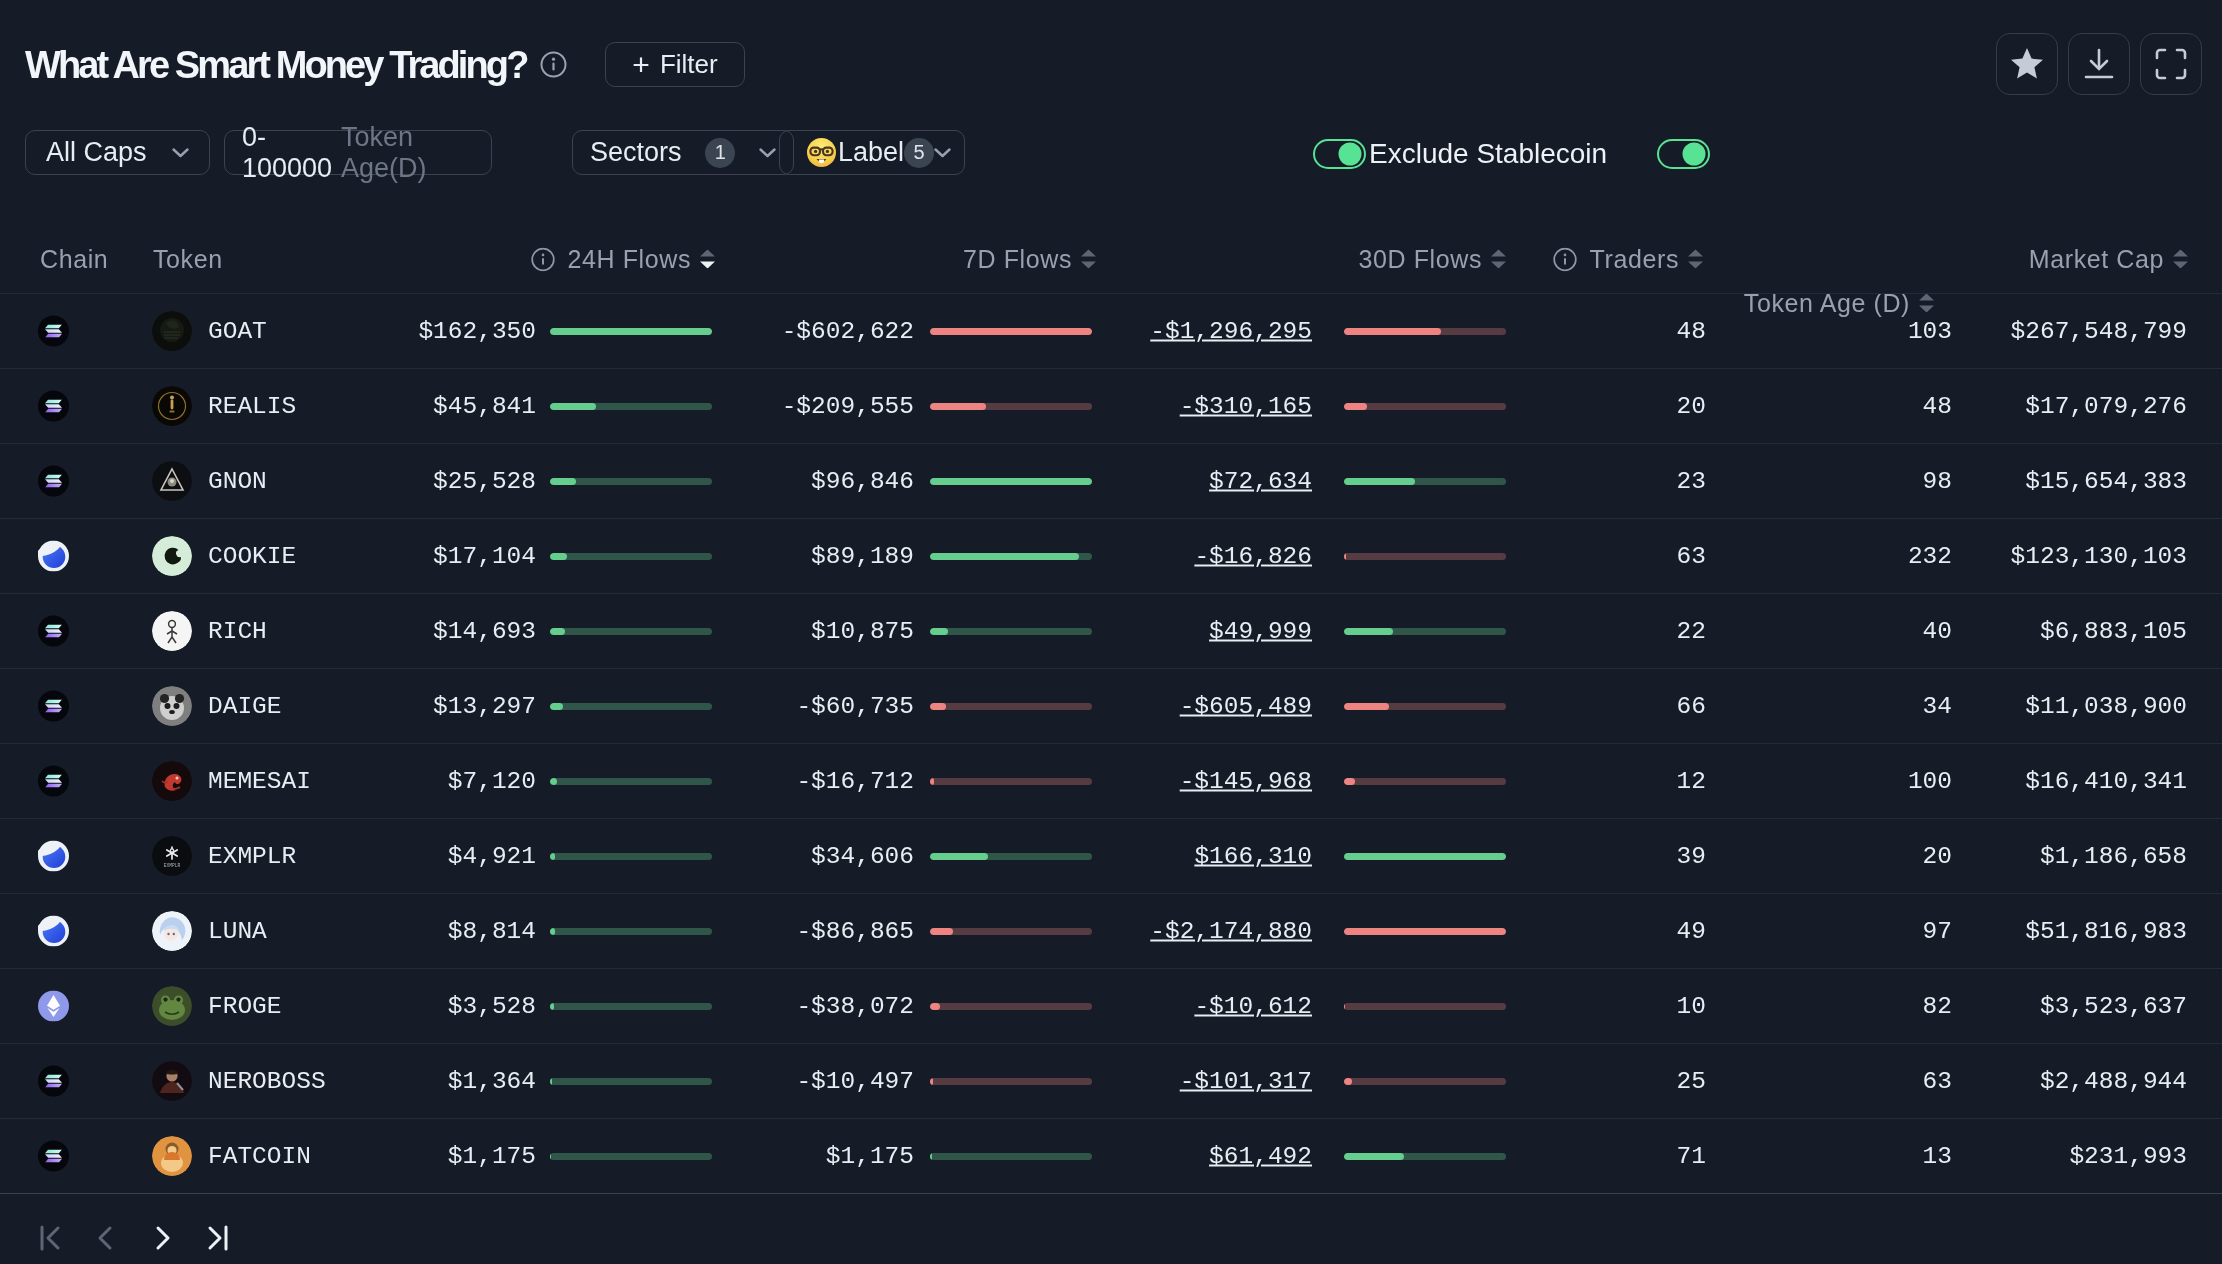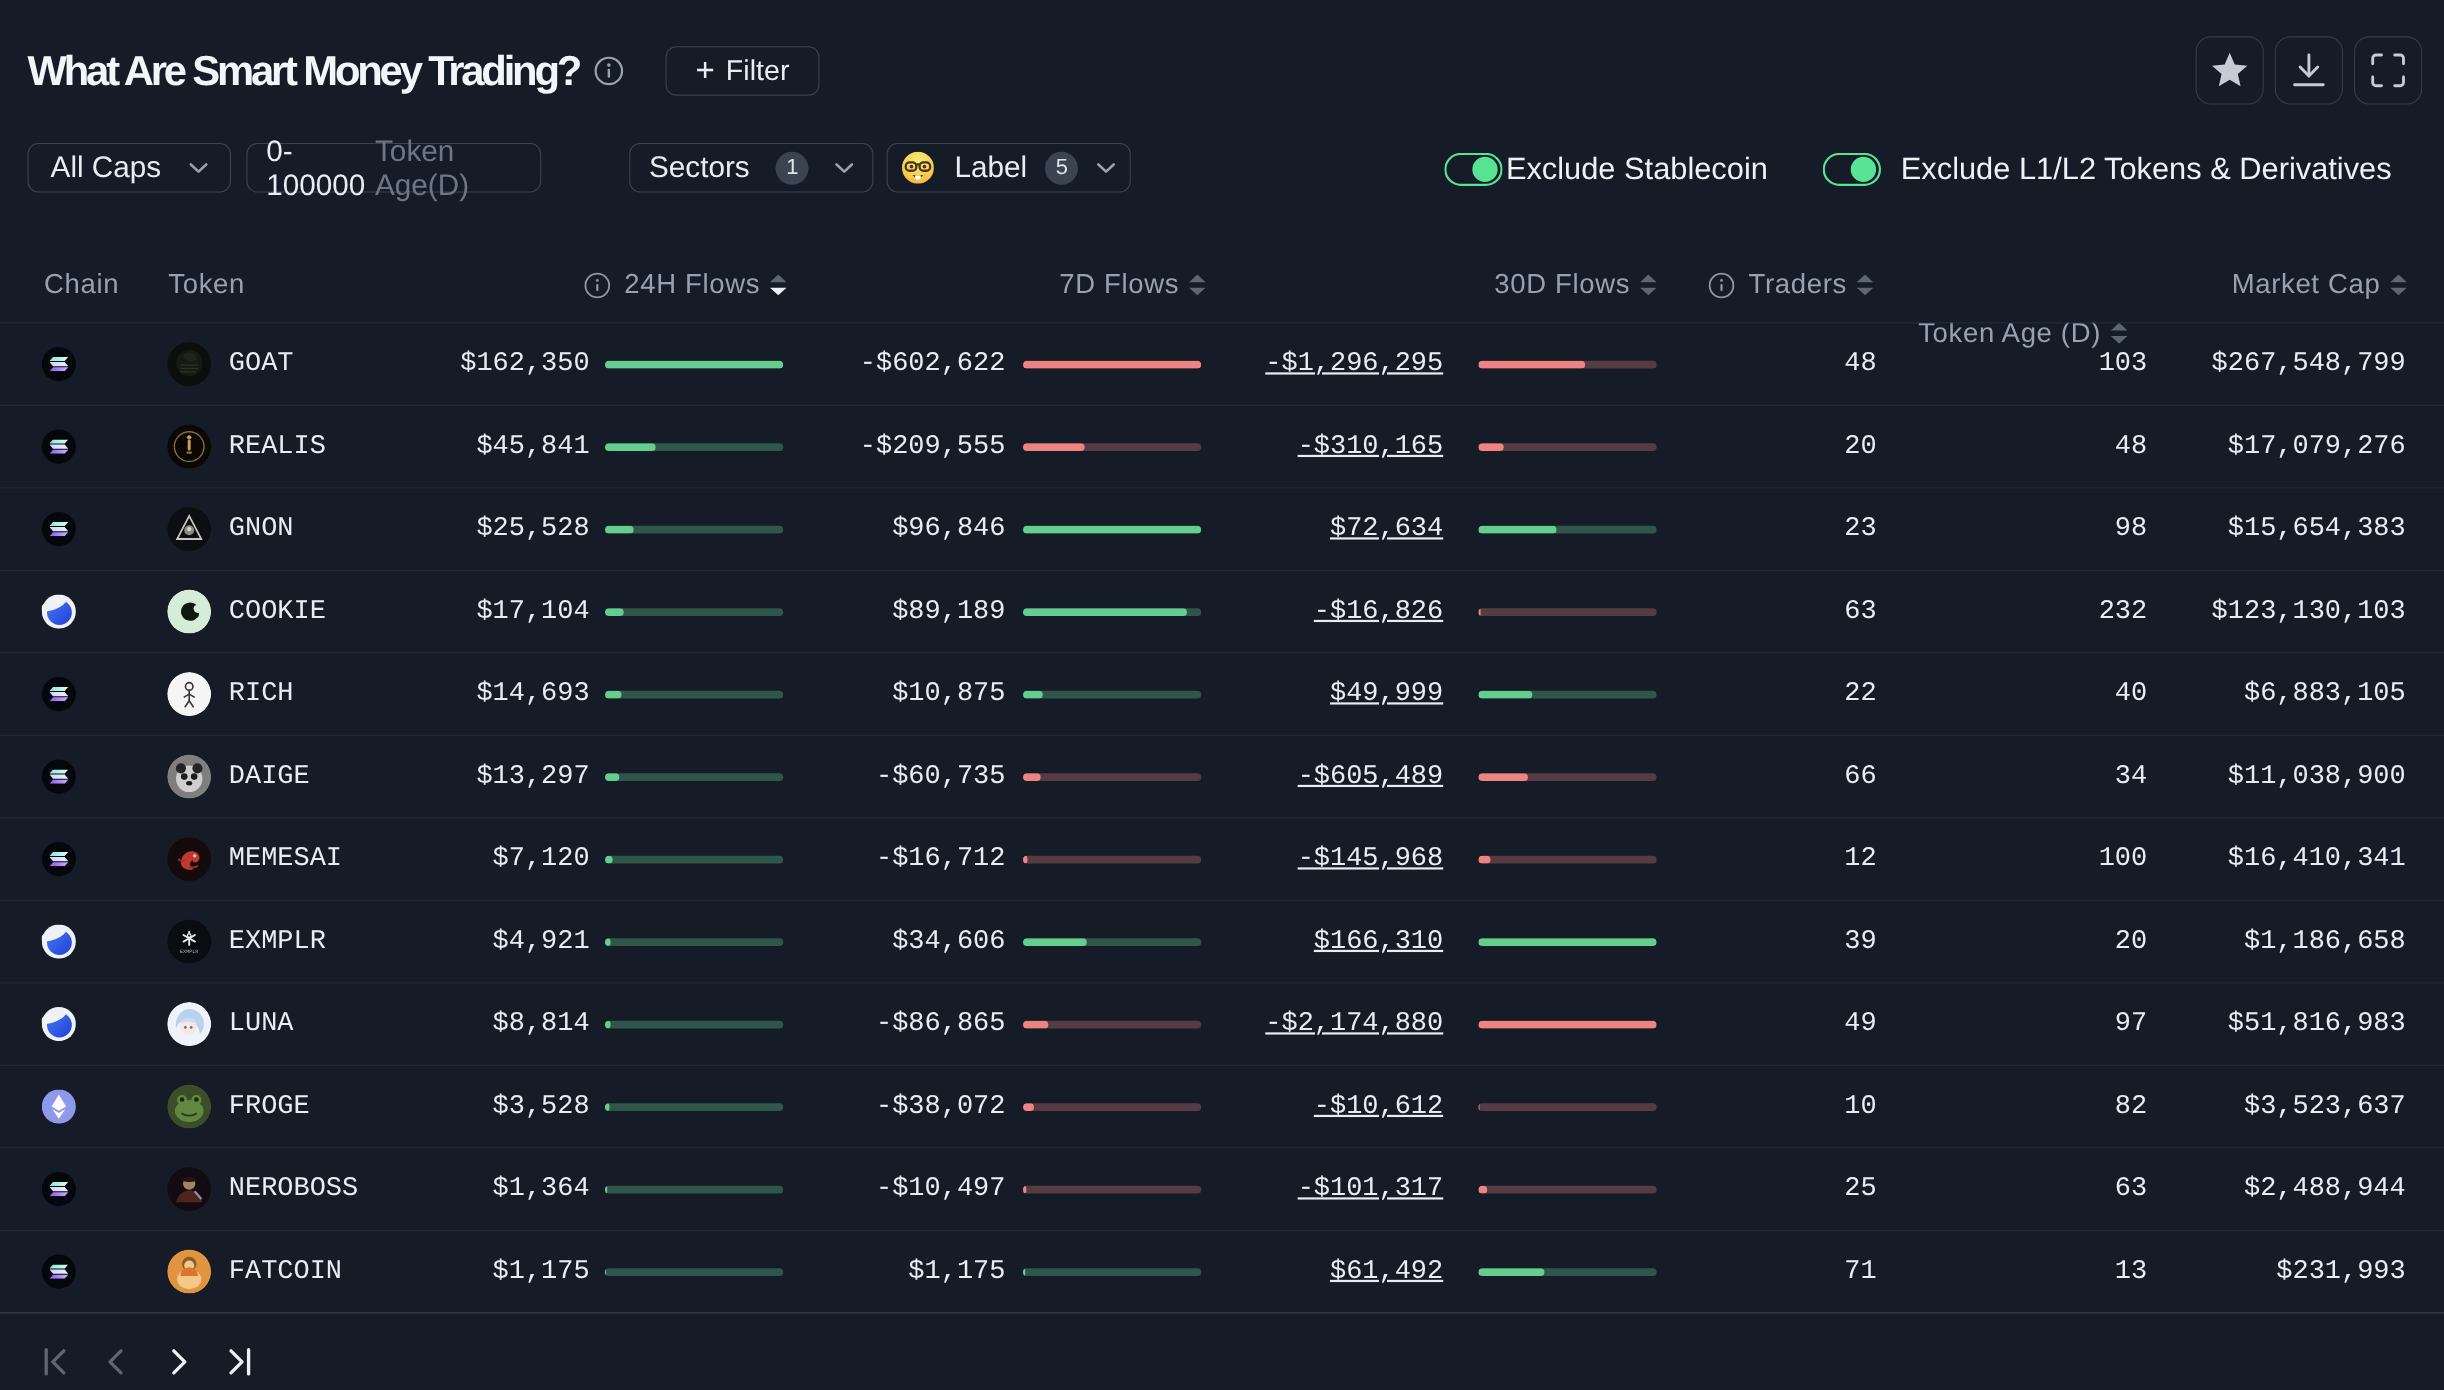--- a/index.html
+++ b/index.html
@@ -76,21 +76,21 @@
     </svg>
   </div>
 
 <div class="abs pill" style="left:25px; width:185px; padding:0 20px; justify-content:space-between;">All Caps <svg width="17" height="10" viewBox="0 0 17 10">
       <path d="M1.5 1.5 L8.5 8 L15.5 1.5" fill="none" stroke="#98a1b0" stroke-width="2.4" stroke-linecap="round" stroke-linejoin="round"></path>
     </svg></div>
 <div class="abs pill" style="left:224px; width:268px; padding:0 17px;">0-100000&nbsp;<span class="dim">Token Age(D)</span></div>
 <div class="abs pill" style="left:572px; width:222px; padding:0 17px; justify-content:space-between;">Sectors <span class="badge">1</span><svg width="17" height="10" viewBox="0 0 17 10">
       <path d="M1.5 1.5 L8.5 8 L15.5 1.5" fill="none" stroke="#98a1b0" stroke-width="2.4" stroke-linecap="round" stroke-linejoin="round"></path>
     </svg></div>
-<div class="abs pill" style="left:806px; width:222px; padding:0 13px; justify-content:space-between;"><svg width="29" height="29" viewBox="0 0 29 29" style="margin-right:2px">
+<div class="abs pill" style="left:779px; width:186px; padding:0 13px; justify-content:flex-end;"><svg width="29" height="29" viewBox="0 0 29 29" style="margin-right:2px">
       <defs>
         <radialGradient id="nf" cx="0.5" cy="0.3" r="0.9">
           <stop offset="0" stop-color="#fcec77"></stop>
           <stop offset="0.55" stop-color="#f6cf4a"></stop>
           <stop offset="1" stop-color="#ec9f3b"></stop>
         </radialGradient>
       </defs>
       <circle cx="14.5" cy="14.5" r="14.5" fill="url(#nf)"></circle>
       <g fill="none" stroke="#4a3424" stroke-width="2.1">
         <rect x="3.4" y="9.6" width="9.6" height="7.6" rx="3.4"></rect>
@@ -114,21 +114,20 @@
     </span>
     <span style="margin-left:3px;">Exclude Stablecoin</span>
   </div>
 <div class="abs tglrow" style="left:1657px;">
     <span class="tgl">
       <svg width="53" height="30" viewBox="0 0 53 30">
         <rect x="1" y="1" width="51" height="28" rx="14" fill="none" stroke="#57e294" stroke-width="2"></rect>
         <circle cx="37" cy="15" r="11.5" fill="#57e294"></circle>
       </svg>
     </span>
-    <span style="margin-left:18px;">Exclude L1/L2 Tokens &amp; Derivatives</span>
   </div>
 
 <div class="abs thead">
   <div class="th" style="left:40px;">Chain</div>
   <div class="th" style="left:153px;">Token</div>
   <div class="th" style="right:1507px;"><span class="info">
         <svg width="24" height="24" viewBox="0 0 24 24">
           <circle cx="12" cy="12" r="10.8" fill="none" stroke="#8d97a5" stroke-width="1.7"></circle>
           <rect x="11" y="10.6" width="2" height="6.6" rx="1" fill="#8d97a5"></rect>
           <circle cx="12" cy="7.4" r="1.3" fill="#8d97a5"></circle>

